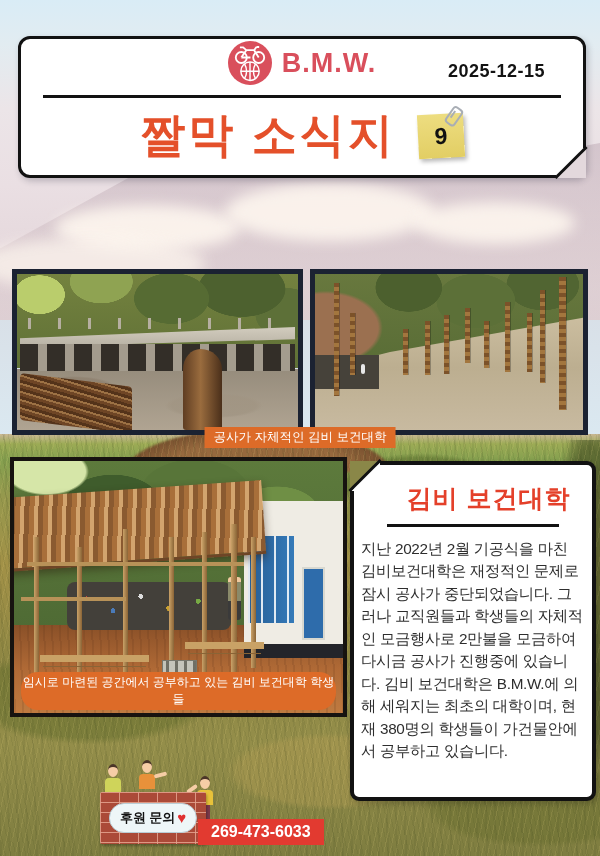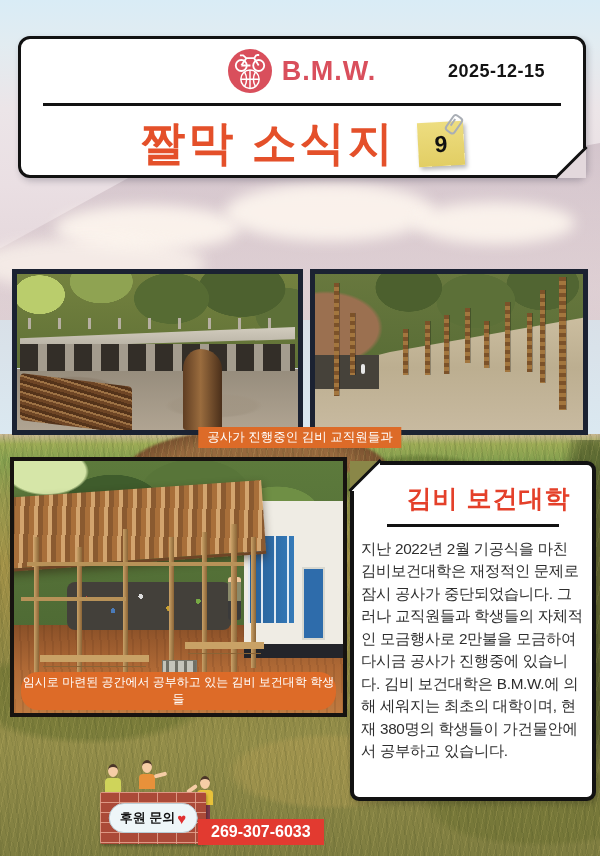--- a/index.html
+++ b/index.html
@@ -32,21 +32,21 @@
       repeating-linear-gradient(102deg,rgba(232,212,132,.12) 0 1px,transparent 1px 6px),
       repeating-linear-gradient(88deg,rgba(40,50,20,.08) 0 2px,transparent 2px 9px);}
   .dirt-mound{position:absolute;left:130px;top:-4px;width:255px;height:42px;
     background:radial-gradient(ellipse at 50% 100%,#97693e 0 52%,#7a5230 72%,transparent 74%);filter:blur(1px);}
   .bush-right{position:absolute;right:-14px;top:6px;width:60px;height:340px;
     background:radial-gradient(ellipse at 60% 45%,rgba(80,90,42,.75) 0 55%,transparent 75%);}
 
   
   .header-card{position:absolute;left:18px;top:36px;width:562px;height:136px;background:#fff;
     border:3px solid #121212;border-radius:12px;box-shadow:2px 3px 6px rgba(40,40,60,.25);z-index:5;}
-  .header-top{position:relative;display:flex;justify-content:center;align-items:center;gap:10px;padding-top:8px;height:48px;}
+  .header-top{position:relative;display:flex;justify-content:center;align-items:center;gap:10px;padding-top:0;height:48px;}
   .logo-circle{width:44px;height:44px;display:inline-block;}
   .org-name{font-size:27px;font-weight:600;color:#d94f5c;letter-spacing:1px;}
   .issue-date{position:absolute;right:38px;top:22px;font-size:18px;font-weight:800;color:#131313;letter-spacing:.5px;}
   .header-divider{height:3px;background:#121212;margin:8px 22px 0 22px;}
   .header-title-row{display:flex;justify-content:center;align-items:center;gap:22px;margin-top:7px;}
   .newsletter-title{font-size:45px;font-weight:800;color:#e4502a;letter-spacing:3px;transform:scaleY(1.04);}
   .sticky-note{position:relative;width:46px;height:44px;margin-top:2px;transform:rotate(-3deg);
     background:linear-gradient(180deg,#eddd80,#e2ce64);box-shadow:2px 3px 4px rgba(0,0,0,.28);
     display:flex;align-items:center;justify-content:center;}
   .issue-num{font-size:23px;font-weight:800;color:#111;}
@@ -156,21 +156,21 @@
     border:4px solid #121212;border-radius:9px;z-index:5;box-shadow:2px 3px 6px rgba(40,40,20,.3);}
   .dogear-tl{left:-4px;top:-4px;}
   .dogear-tl .mask{background:#8a8748;clip-path:polygon(0 0,100% 0,0 100%);}
   .dogear-tl .flap{clip-path:polygon(100% 4%,100% 100%,4% 100%);}
   .dogear-tl .crease{left:-7px;top:13px;}
   .article-title{margin-top:17px;text-align:center;font-size:25px;font-weight:800;color:#e4402a;letter-spacing:1px;padding-left:31px;}
   .article-divider{width:172px;height:3px;background:#121212;margin:9px auto 11px auto;}
   .article-body{margin:0;padding:0 7px;font-size:15.3px;line-height:1.47;color:#2e2e2e;letter-spacing:-.3px;}
 
   
-  .builders{position:absolute;left:96px;top:758px;width:130px;height:90px;z-index:6;}
+  .builders{position:absolute;left:96px;top:758px;width:130px;height:90px;z-index:6;font-family:Liberation Serif, serif;}
   .worker{position:absolute;width:18px;text-align:center;}
   .worker .head{width:10px;height:10px;border-radius:50%;background:#f6cda6;border-top:3px solid #4a3528;margin:0 auto;}
   .worker .torso{width:16px;height:15px;border-radius:4px 4px 0 0;margin:1px auto 0 auto;}
   .w1{left:8px;top:6px;} .w1 .torso{background:#cfd45a;}
   .w2{left:42px;top:2px;} .w2 .torso{background:#e8913a;}
   .w2 .arm{position:absolute;right:-11px;top:13px;width:13px;height:4px;background:#f6cda6;transform:rotate(-14deg);border-radius:2px;}
   .w3{left:100px;top:18px;} .w3 .torso{background:#e8c23a;}
   .w3 .arm{position:absolute;left:-10px;top:11px;width:12px;height:4px;background:#f6cda6;transform:rotate(-35deg);border-radius:2px;}
   .w3 .legs{width:10px;height:16px;background:#7c3a4a;margin:0 auto;}
   .brick-wall{position:absolute;left:4px;top:34px;width:106px;height:52px;border-radius:2px;
@@ -262,21 +262,21 @@
       <div class="rebar" style="left:48%;top:26%;height:38%;"></div>
       <div class="rebar" style="left:56%;top:22%;height:35%;"></div>
       <div class="rebar" style="left:63%;top:30%;height:30%;"></div>
       <div class="rebar" style="left:71%;top:18%;height:45%;"></div>
       <div class="rebar" style="left:79%;top:25%;height:38%;"></div>
       <div class="rebar" style="left:84%;top:10%;height:60%;"></div>
       <div class="rebar" style="left:91%;top:2%;height:85%;width:7px;"></div>
     </div>
   </div>
 
-  <div class="caption caption-a">공사가 진행중인 김비 교직원들과</div>
+  <div class="caption caption-a">공사가 자체적인 김비 보건대학</div>
 
   <div class="photo photo-c">
     <div class="scene">
       <div class="pc-trees"></div>
       <div class="pc-ground"></div>
       <div class="pc-building">
         <div class="pc-bluewall"></div>
         <div class="pc-door"></div>
         <div class="pc-plinth"></div>
       </div>
@@ -328,16 +328,16 @@
     </div>
     <div class="brick-wall">
       <div class="support-pill">
         <span class="support-label">후원 문의</span>
         <span class="heart">♥</span>
       </div>
     </div>
   </div>
 
   <div class="contact-band">
-    <span class="phone">269-307-6033</span>
+    <span class="phone">269-473-6033</span>
   </div>
 
 </div>
 
 </body></html>

